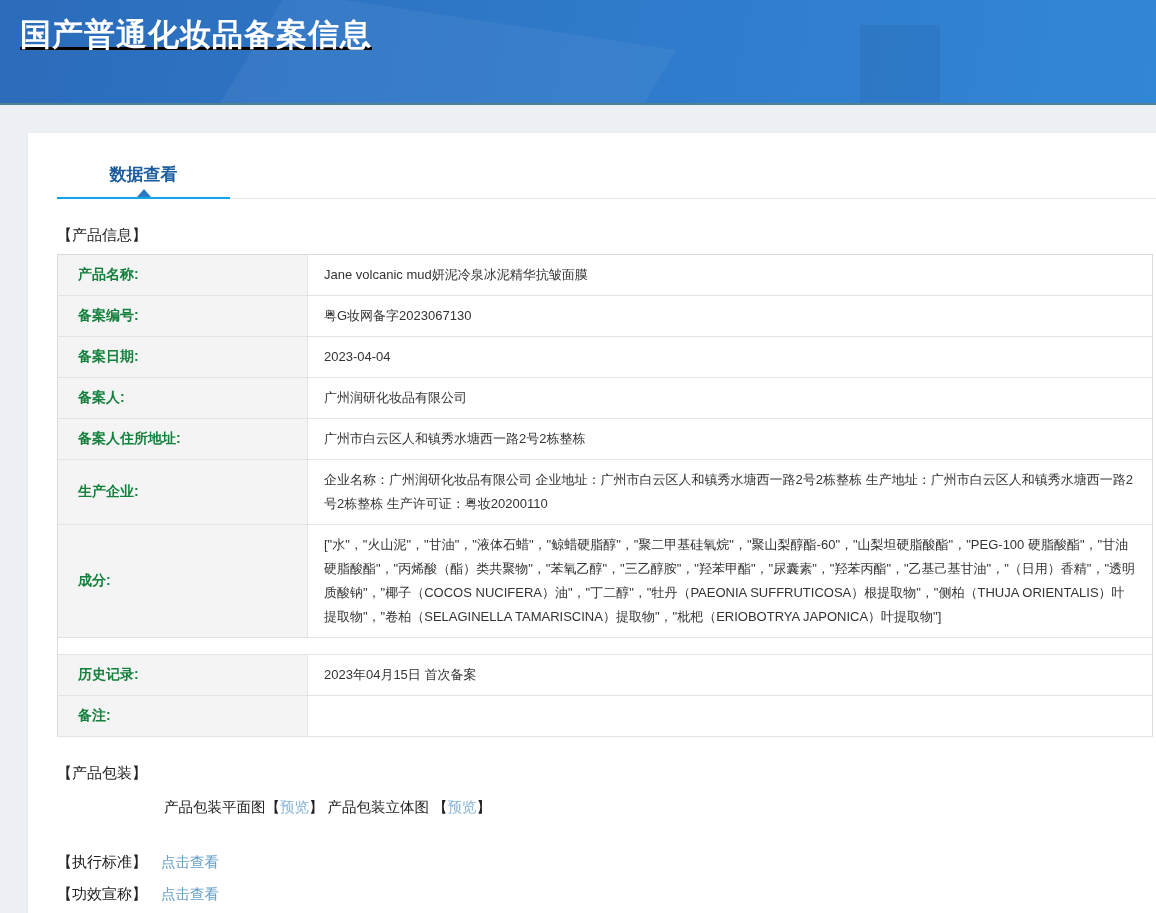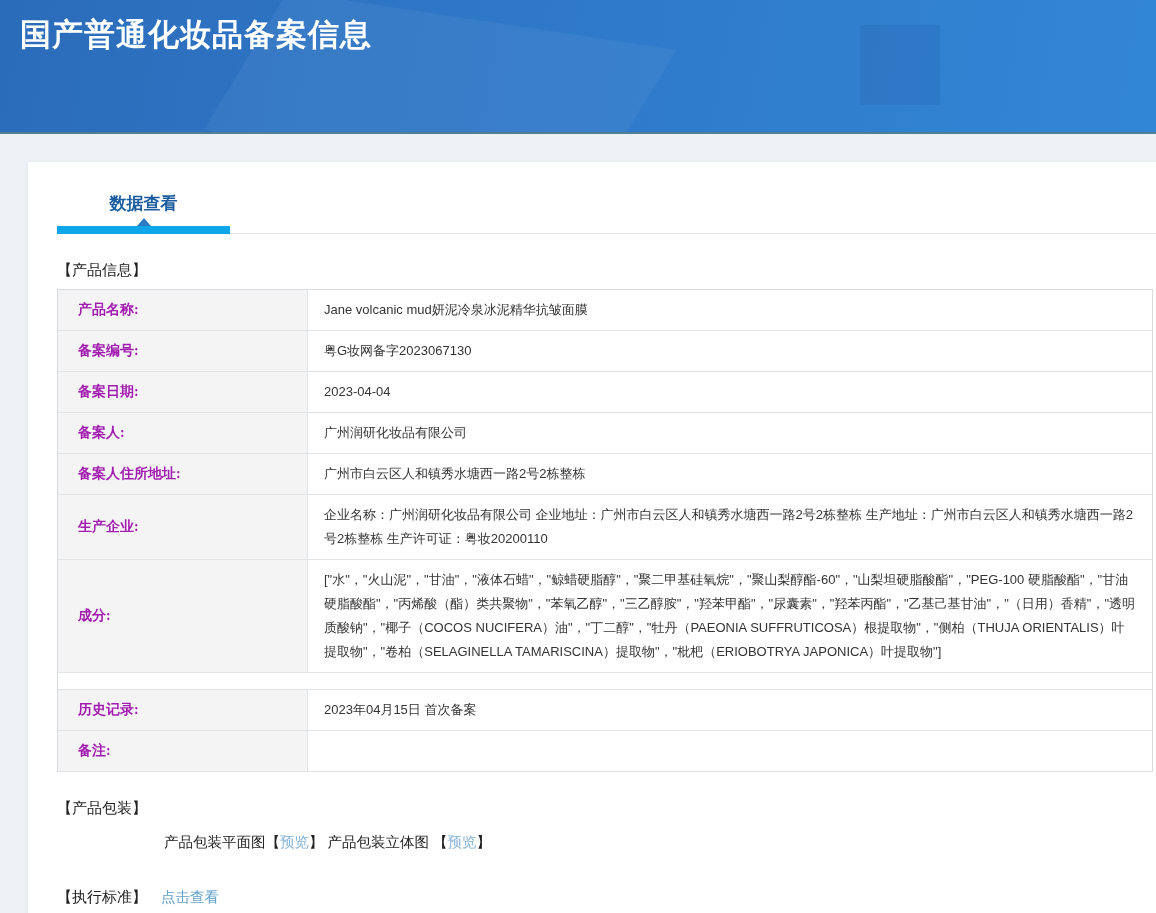--- a/index.html
+++ b/index.html
@@ -5,24 +5,25 @@
   * { margin: 0; padding: 0; box-sizing: border-box; }
   html, body {
     width: 1156px; height: 913px;
     background: #edf1f6;
     font-family: "Liberation Sans", "DejaVu Sans", sans-serif;
     overflow: hidden;
   }
   
   .hdr {
     position: relative;
-    height: 134px;
+    height: 105px;
     background: linear-gradient(100deg, #2b6cba 0%, #2f78c8 45%, #3286d6 100%);
     border-bottom: 2px solid #4e8293;
     overflow: hidden;
+    text-decoration: underline;
   }
   .hdr .shape1 {
     position: absolute; left: 230px; top: 20px; width: 420px; height: 140px;
     background: rgba(255,255,255,0.05);
     transform: skewX(-25deg) rotate(8deg);
   }
   .hdr .shape2 {
     position: absolute; left: 860px; top: 25px; width: 80px; height: 80px;
     background: rgba(0,0,50,0.06);
   }
@@ -54,21 +55,21 @@
   }
   .tab {
     position: relative;
     display: inline-block;
     width: 173px;
     text-align: center;
     font-size: 17px;
     font-weight: bold;
     color: #1a5c9e;
     padding: 6px 0 11px 0;
-    border-bottom: 8px solid #0ea5e9;
+    border-bottom: 2px solid #0ea5e9;
     margin-bottom: -1px;
     cursor: pointer;
   }
   .tab::after {
     content: "";
     position: absolute;
     left: 50%; bottom: 0;
     transform: translateX(-50%);
     width: 0; height: 0;
     border-left: 7px solid transparent;
@@ -92,25 +93,24 @@
   }
   .trow { display: flex; border-bottom: 1px solid #e1e4e7; }
   .tcell-label {
     width: 250px;
     min-height: 40px;
     background: #f4f4f5;
     border-right: 1px solid #e1e4e7;
     padding: 8px 12px 8px 20px;
     font-size: 14px;
     font-weight: bold;
-    color: #a21caf;
+    color: #15803d;
     display: flex;
     align-items: center;
     flex-shrink: 0;
-    font-family: Liberation Serif, serif;
   }
   .tcell-value {
     flex: 1;
     padding: 8px 16px;
     font-size: 13px;
     color: #333333;
     line-height: 16.5px;
     display: flex;
     align-items: center;
   }

